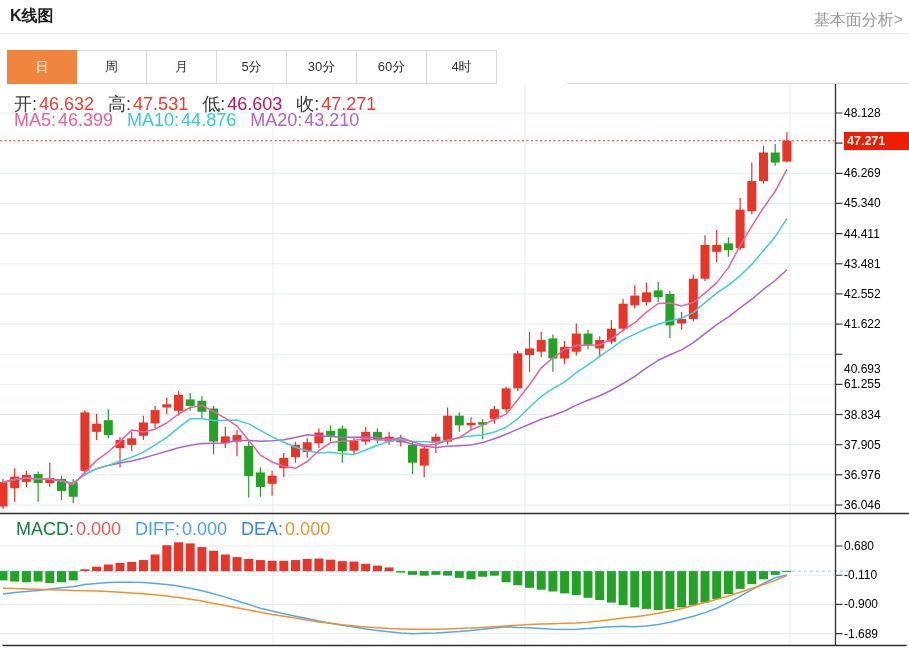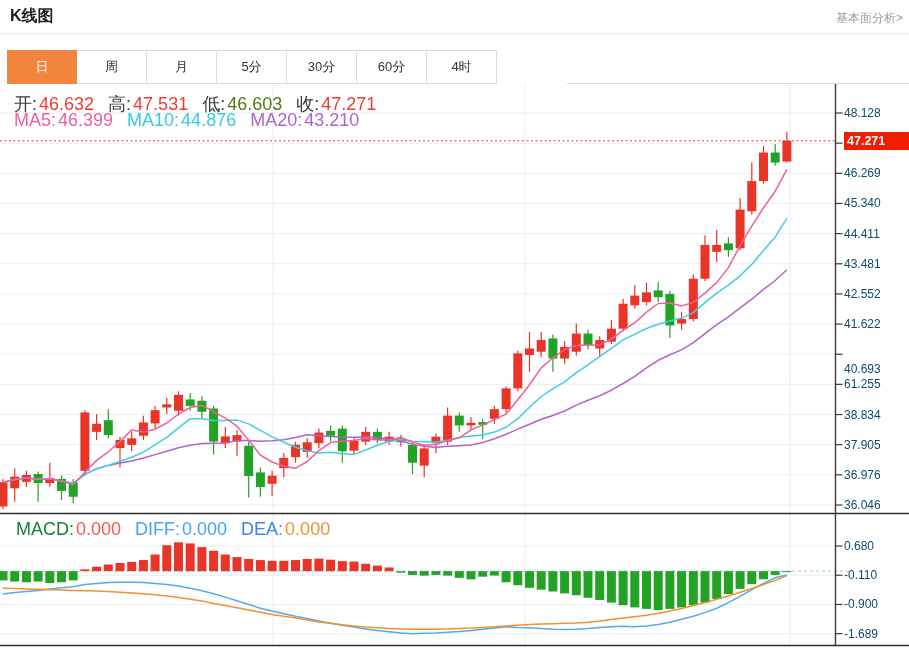--- a/index.html
+++ b/index.html
@@ -1,33 +1,33 @@
 <!DOCTYPE html>
 <html><head>
 <meta charset="utf-8">
 <style>
   html,body{margin:0;padding:0;background:#fff;}
   .app{position:relative;width:909px;height:651px;background:#fff;overflow:hidden;
-       font-family:"Liberation Sans","DejaVu Sans",sans-serif;}
+       font-family:"Liberation Sans","DejaVu Sans",sans-serif;border-radius:13px;}
   .page-title{position:absolute;left:10px;top:6px;font-size:16px;font-weight:bold;color:#1f1f1f;}
-  .fund-link{position:absolute;right:6px;top:10px;font-size:12px;color:#9a9a9a;cursor:pointer;text-decoration:none;}
+  .fund-link{position:absolute;right:6px;top:10px;font-size:16px;color:#9a9a9a;cursor:pointer;text-decoration:none;}
   .title-divider{position:absolute;left:0;top:33px;width:909px;height:1px;background:#eaeaea;}
   .tabs{position:absolute;left:7px;top:50px;display:flex;}
   .tab{width:70px;height:34px;box-sizing:border-box;border:1px solid #dbdbdb;border-left:none;
        display:flex;align-items:center;justify-content:center;font-size:13px;color:#333;
        background:#fff;cursor:pointer;}
   .tab.first{border-left:1px solid #dbdbdb;}
   .tab.selected{background:#f0853e;border-color:#f0853e;color:#fff;}
   .strip-line{position:absolute;left:567px;top:83px;width:342px;height:1px;background:#dbdbdb;}
   svg.chart{position:absolute;left:0;top:0;}
   .legend{position:absolute;display:flex;white-space:nowrap;font-size:18px;align-items:baseline;}
   .legend .group{margin-right:14px;}
   .legend .lbl{color:#3a3a3a;}
   .legend .val{margin-left:2px;}
-  .ytick{position:absolute;left:844px;height:16px;line-height:16px;font-size:12px;color:#0c4a6e;}
+  .ytick{position:absolute;left:844px;height:16px;line-height:16px;font-size:12px;color:#000000;}
   .badge{position:absolute;left:844px;width:65px;height:18px;background:#f21c00;color:#fff;
          font-size:12.5px;font-weight:bold;line-height:18px;padding-left:3px;box-sizing:border-box;}
 </style>
 </head>
 <body>
 
 <div class="app">
   <div class="page-title">K线图</div>
   <a class="fund-link">基本面分析&gt;</a>
   <div class="title-divider"></div>
@@ -299,21 +299,21 @@
       <line x1="835.5" y1="143.14136732329092" x2="842.5" y2="143.14136732329092" stroke="#3b3b3b" stroke-width="1.2"></line>
       <line x1="835.5" y1="546" x2="842.5" y2="546" stroke="#3b3b3b" stroke-width="1.2"></line>
       <line x1="835.5" y1="575.23" x2="842.5" y2="575.23" stroke="#3b3b3b" stroke-width="1.2"></line>
       <line x1="835.5" y1="604.46" x2="842.5" y2="604.46" stroke="#3b3b3b" stroke-width="1.2"></line>
       <line x1="835.5" y1="633.653" x2="842.5" y2="633.653" stroke="#3b3b3b" stroke-width="1.2"></line>
     </svg>
 
   <div class="legend" id="ohlc-row" style="left:14px;top:92px;">
       <span class="group"><span class="lbl">开:</span><span class="val" style="color: rgb(242, 59, 48);">46.632</span></span>
       <span class="group"><span class="lbl">高:</span><span class="val" style="color: rgb(242, 59, 48);">47.531</span></span>
-      <span class="group"><span class="lbl">低:</span><span class="val" style="color: #4d7c0f;">46.603</span></span>
+      <span class="group"><span class="lbl">低:</span><span class="val" style="color: #be185d;">46.603</span></span>
       <span class="group"><span class="lbl">收:</span><span class="val" style="color: rgb(242, 59, 48);">47.271</span></span>
     </div>
   <div class="legend" id="ma-row" style="left:14px;top:110px;">
       <span class="group"><span class="lbl" style="color: rgb(240, 96, 155);">MA5:</span><span class="val" style="color: rgb(240, 96, 155);">46.399</span></span>
       <span class="group"><span class="lbl" style="color: rgb(53, 203, 224);">MA10:</span><span class="val" style="color: rgb(53, 203, 224);">44.876</span></span>
       <span class="group"><span class="lbl" style="color: rgb(177, 100, 204);">MA20:</span><span class="val" style="color: rgb(177, 100, 204);">43.210</span></span>
     </div>
   <div class="legend" id="macd-row" style="left:16px;top:519px;">
       <span class="group"><span class="lbl" style="color: #15803d;">MACD:</span><span class="val" style="color: rgb(242, 89, 77);">0.000</span></span>
       <span class="group"><span class="lbl" style="color: rgb(74, 162, 240);">DIFF:</span><span class="val" style="color: rgb(74, 162, 240);">0.000</span></span>

